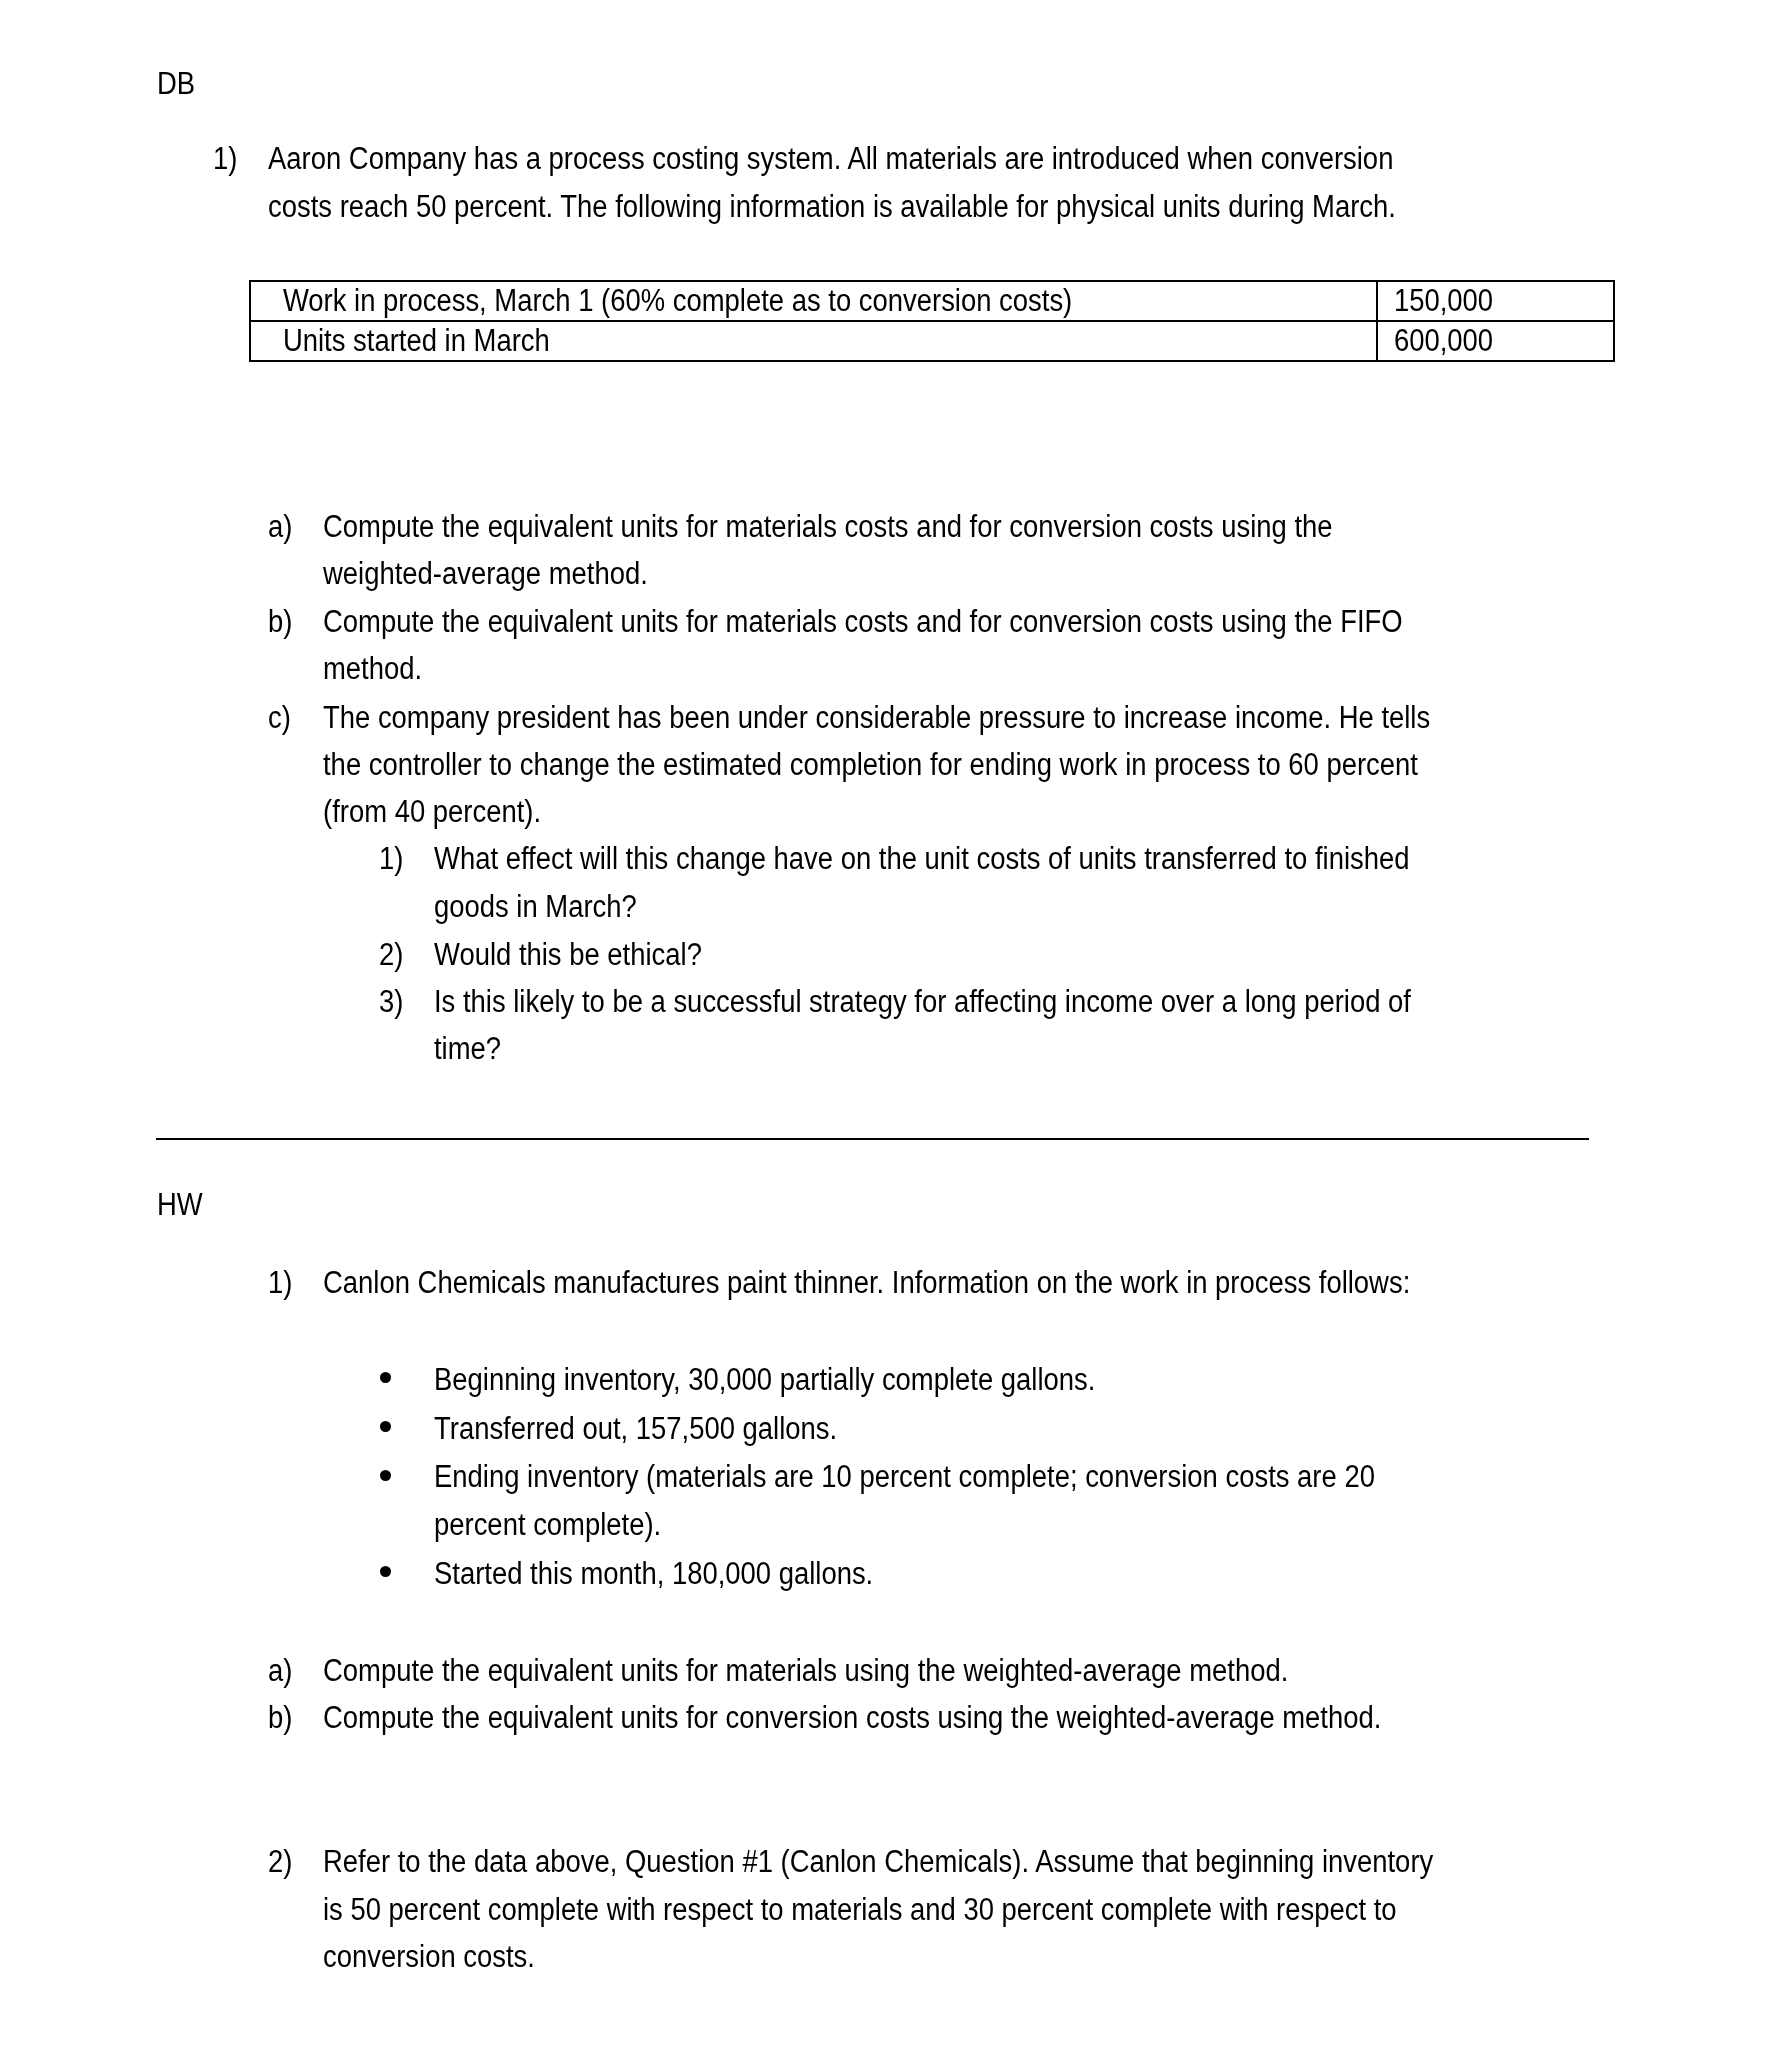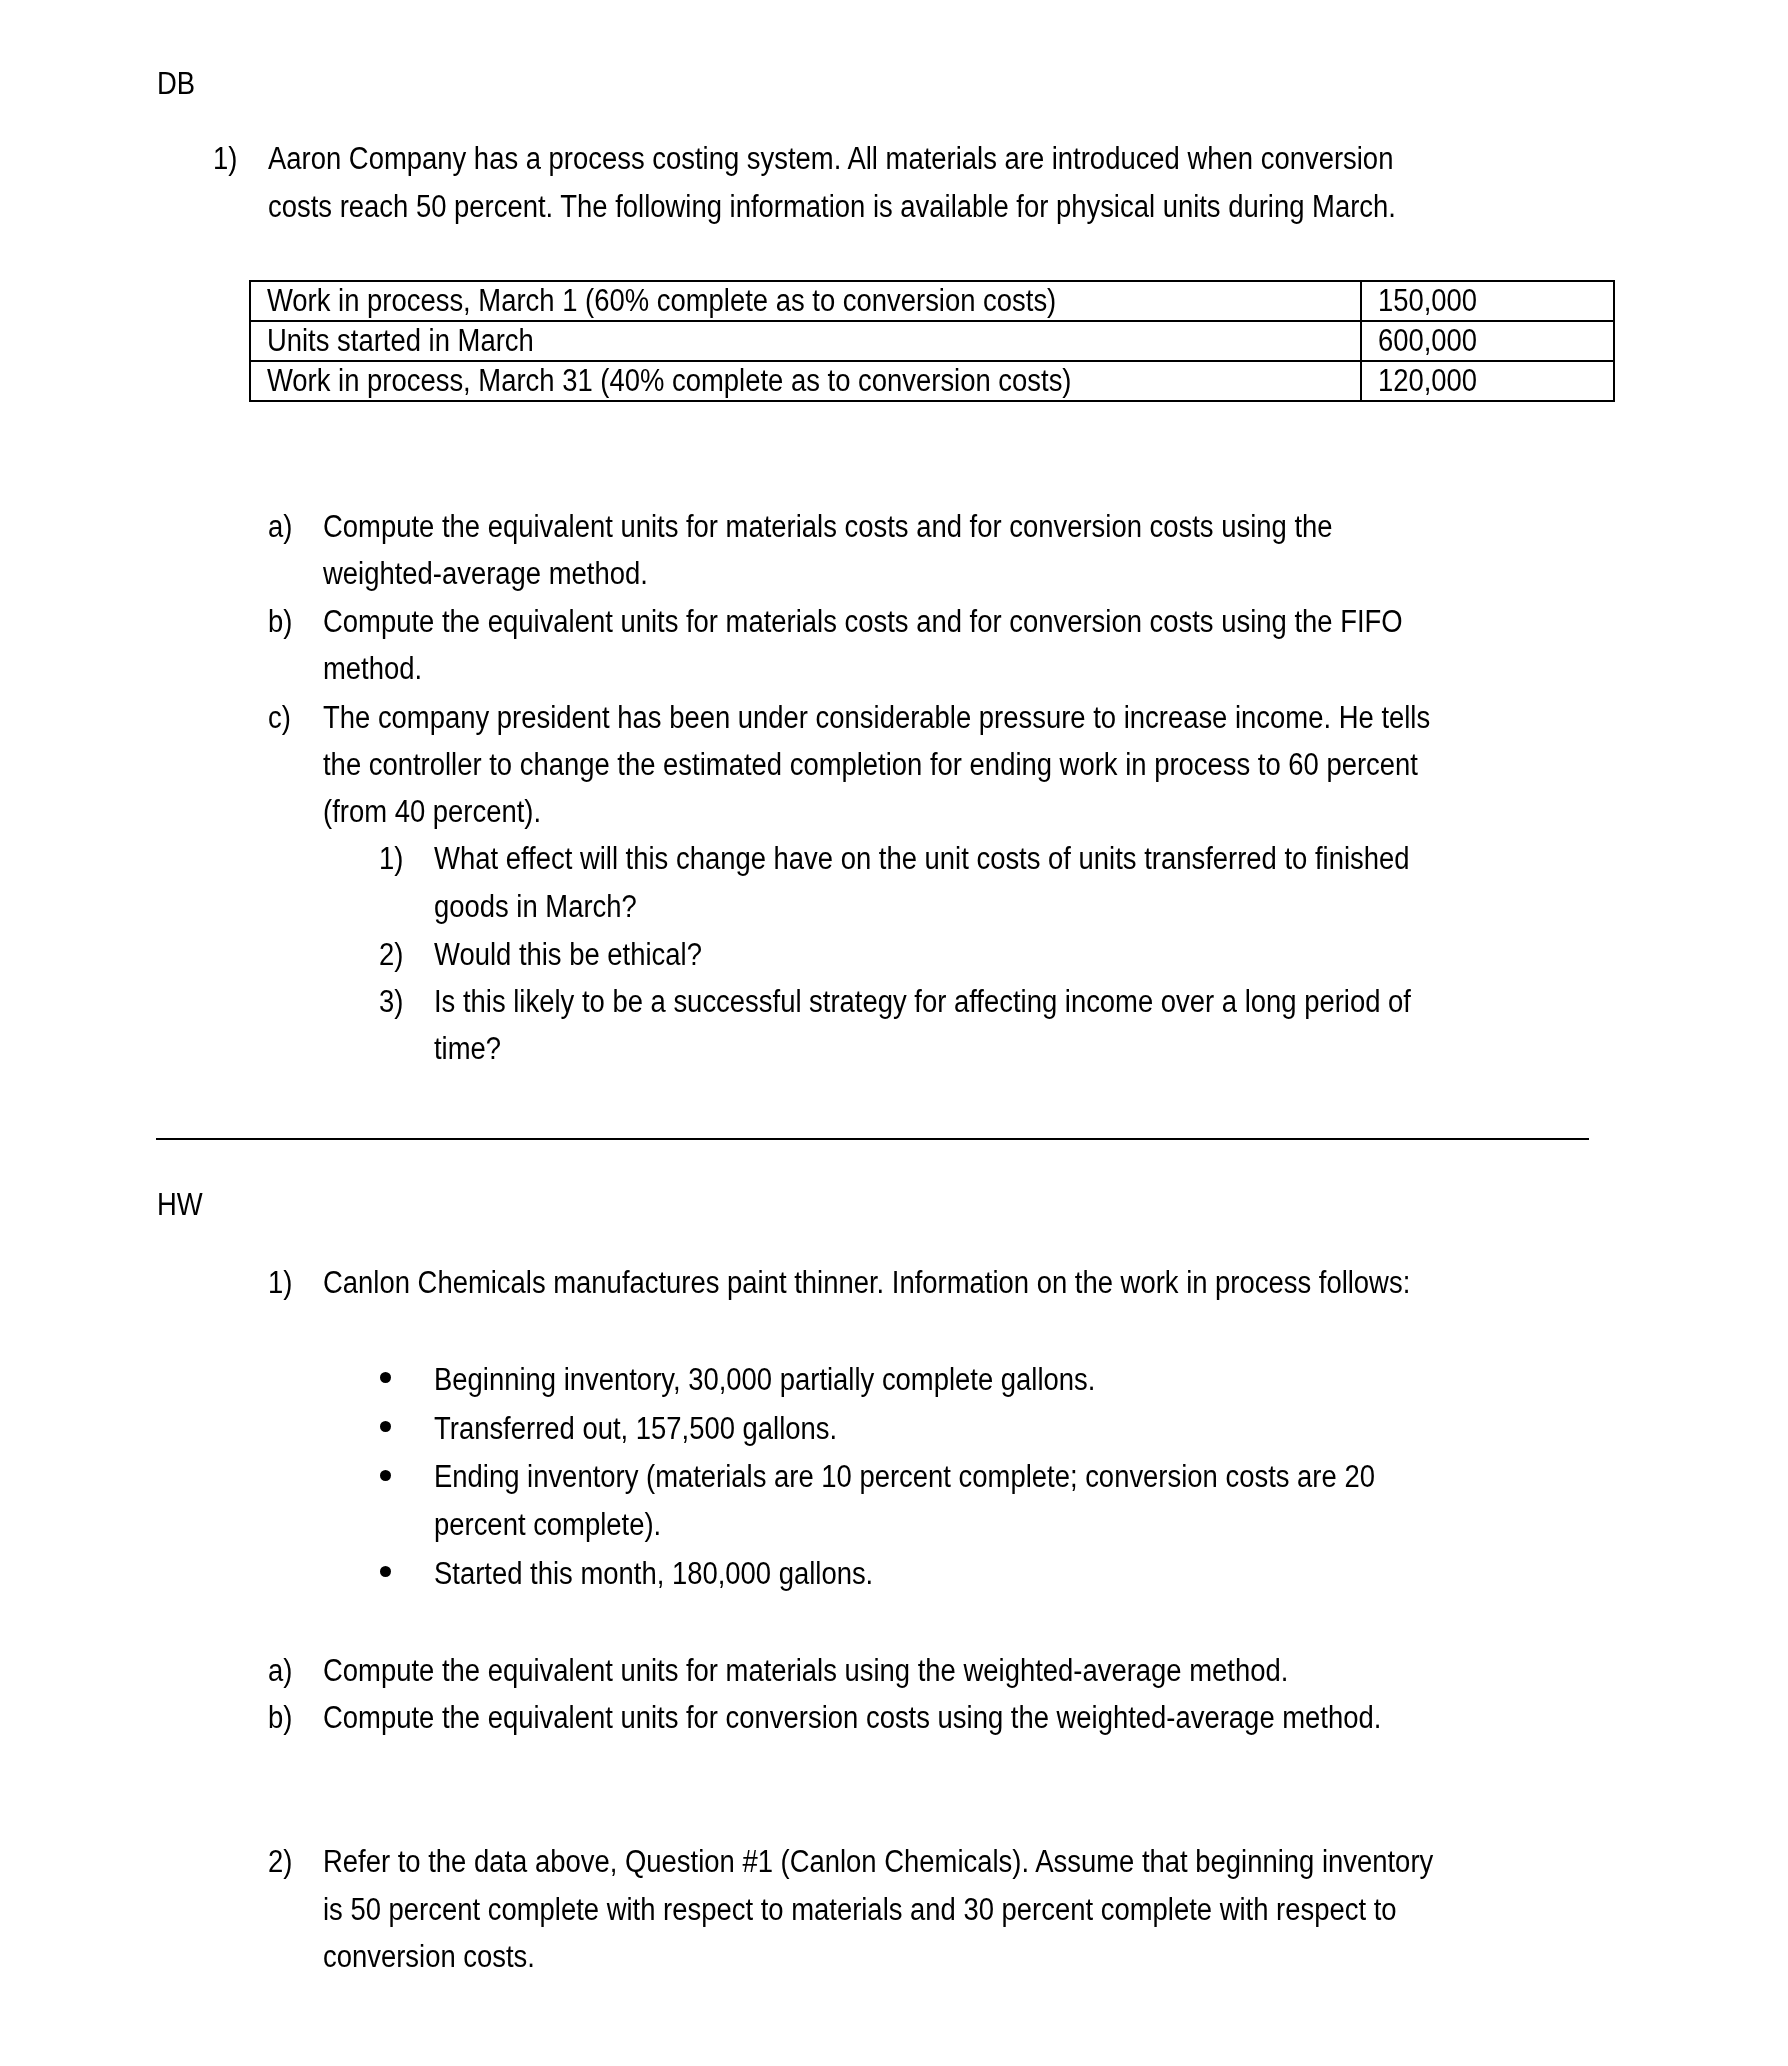--- a/index.html
+++ b/index.html
@@ -6,21 +6,21 @@
   body { width: 1788px; height: 2066px; position: relative; overflow: hidden;
          font-family: "Liberation Sans", sans-serif; color: #000000; }
   .t { position: absolute; font-size: 31px; line-height: 1; white-space: nowrap;
        transform-origin: 0 100%; transform: scaleX(0.885); }
   .head { position: absolute; font-size: 31px; line-height: 1; white-space: nowrap;
           transform-origin: 0 100%; transform: scaleX(0.885); }
   table.units { position: absolute; left: 249px; top: 280px; width: 1366px;
                 border-collapse: collapse; }
   table.units td { border: 2.2px solid #000; height: 38px; padding: 0; vertical-align: middle;
                    font-size: 31px; white-space: nowrap; }
-  table.units td.desc { width: 1109px; }
+  table.units td.desc { width: 1109px; padding-left: 16px; }
   table.units td .cell { display: inline-block; transform-origin: 0 50%; transform: scaleX(0.885); }
   table.units td.desc .cell { padding-left: 18px; }
   table.units td.val .cell { padding-left: 18px; }
   .rule { position: absolute; left: 156px; top: 1138px; width: 1433px; height: 2.2px; background: #000; }
   .bullet { position: absolute; width: 11px; height: 11px; border-radius: 50%; background: #000; }
 </style>
 </head>
 <body>
 
 <div class="head" style="left:157px; top:68px;">DB</div>
@@ -31,24 +31,20 @@
 
 <table class="units">
   <tbody>
       <tr>
     <td class="desc"><span class="cell">Work in process, March 1 (60% complete as to conversion costs)</span></td>
     <td class="val"><span class="cell">150,000</span></td>
   </tr>
   <tr>
     <td class="desc"><span class="cell">Units started in March</span></td>
     <td class="val"><span class="cell">600,000</span></td>
-  </tr>
-  <tr>
-    <td class="desc"><span class="cell">Work in process, March 31 (40% complete as to conversion costs)</span></td>
-    <td class="val"><span class="cell">120,000</span></td>
   </tr>
 </tbody>
   </table>
 
 <div class="t" style="left:268px; top:511px;">a)</div>
 <div class="t" style="left:323px; top:511px;">Compute the equivalent units for materials costs and for conversion costs using the</div>
 <div class="t" style="left:323px; top:558px;">weighted-average method.</div>
 
 <div class="t" style="left:268px; top:606px;">b)</div>
 <div class="t" style="left:323px; top:606px;">Compute the equivalent units for materials costs and for conversion costs using the FIFO</div>

